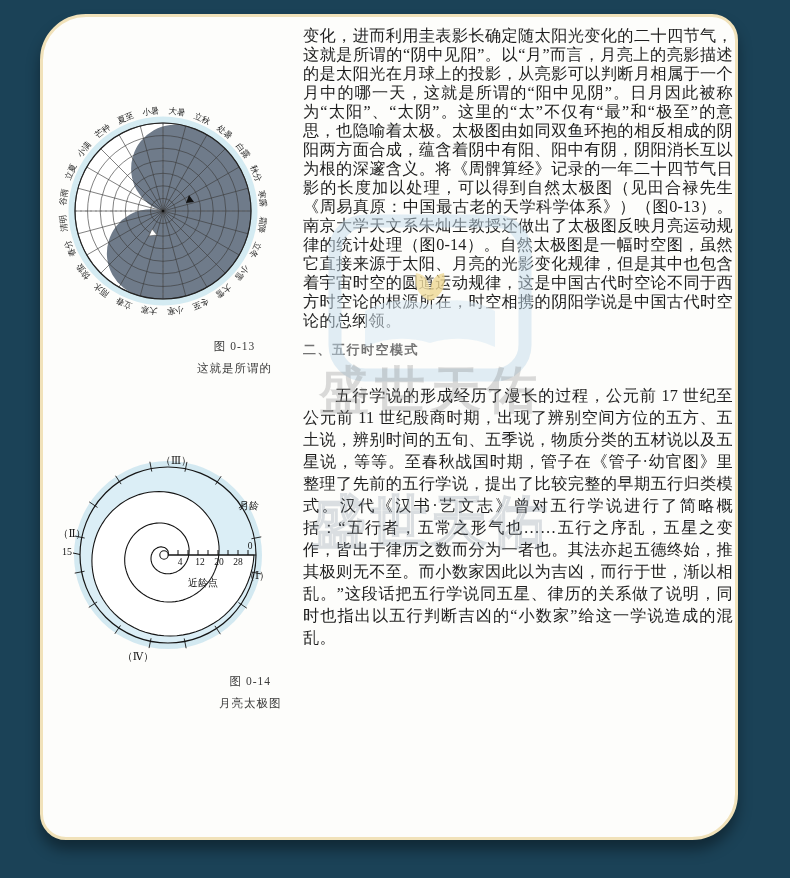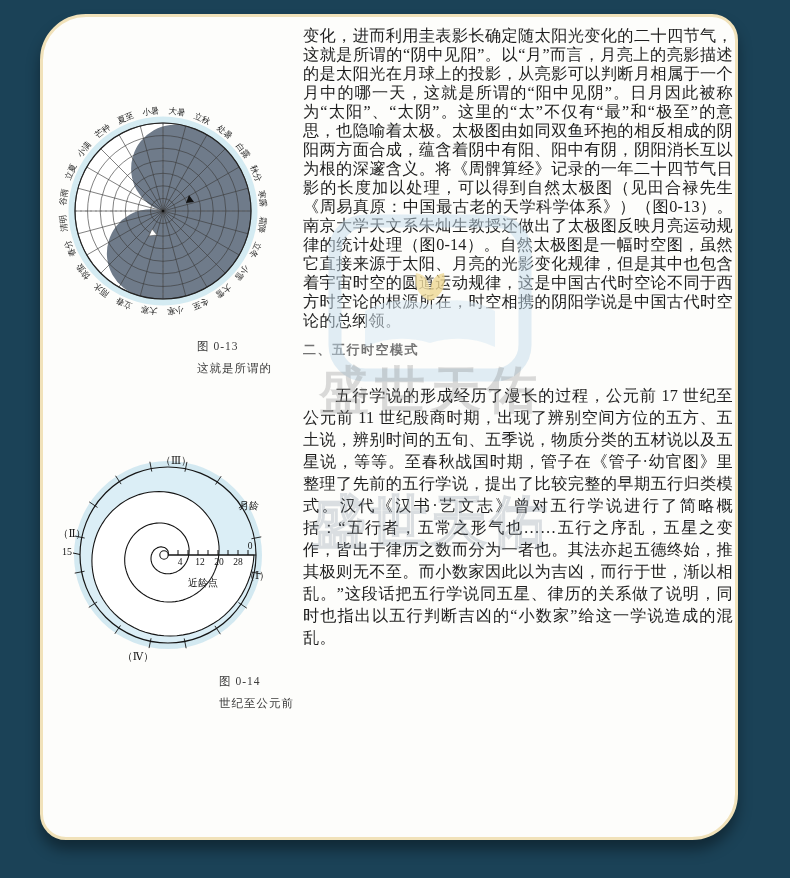--- a/index.html
+++ b/index.html
@@ -13,20 +13,21 @@
     background:#fdfdfb;border:3px solid #f1e2ba;
     border-radius:46px 26px 46px 26px;
     box-shadow:0 10px 14px rgba(0,0,0,.38);
   }
   
   .fig1{position:absolute;left:8px;top:76px;}
   .fig2{position:absolute;left:2px;top:428px;}
   .caption{
     position:absolute;font-size:11.5px;line-height:22px;color:#3a3a3a;
     letter-spacing:1px;
+    text-align:center;
   }
   .cap1{left:154px;top:318px;}
   .cap2{left:176px;top:653px;}
   
   .text-col{
     position:absolute;left:260px;top:10px;width:430px;color:#1e1e1e;
   }
   .text-col p{
     margin:0;font-size:16.2px;line-height:19px;text-align:justify;
     letter-spacing:.2px;
@@ -173,21 +174,21 @@
       <text x="22" y="106" text-anchor="middle" dominant-baseline="central" font-size="10" fill="#141414">15</text>
       <text x="204" y="60" text-anchor="middle" dominant-baseline="central" font-size="10" fill="#141414">月龄</text>
       <text x="158" y="137" text-anchor="middle" dominant-baseline="central" font-size="10" fill="#141414">近龄点</text>
       <text x="131" y="15" text-anchor="middle" dominant-baseline="central" font-size="10.5" fill="#141414">（Ⅲ）</text>
       <text x="27" y="88" text-anchor="middle" dominant-baseline="central" font-size="10.5" fill="#141414">（Ⅱ）</text>
       <text x="212" y="130" text-anchor="middle" dominant-baseline="central" font-size="10.5" fill="#141414">（Ⅰ）</text>
       <text x="93" y="211" text-anchor="middle" dominant-baseline="central" font-size="10.5" fill="#141414">（Ⅳ）</text>
     </svg>
   <div class="caption cap2">
     <div>图 0-14</div>
-    <div>世纪至公元前</div>
+    <div>月亮太极图</div>
   </div>
 
   <div class="text-col">
     <p class="p1">变化，进而利用圭表影长确定随太阳光变化的二十四节气，这就是所谓的“阴中见阳”。以“月”而言，月亮上的亮影描述的是太阳光在月球上的投影，从亮影可以判断月相属于一个月中的哪一天，这就是所谓的“阳中见阴”。日月因此被称为“太阳”、“太阴”。这里的“太”不仅有“最”和“极至”的意思，也隐喻着太极。太极图由如同双鱼环抱的相反相成的阴阳两方面合成，蕴含着阴中有阳、阳中有阴，阴阳消长互以为根的深邃含义。将《周髀算经》记录的一年二十四节气日影的长度加以处理，可以得到自然太极图（见田合禄先生《周易真原：中国最古老的天学科学体系》）（图0-13）。南京大学天文系朱灿生教授还做出了太极图反映月亮运动规律的统计处理（图0-14）。自然太极图是一幅时空图，虽然它直接来源于太阳、月亮的光影变化规律，但是其中也包含着宇宙时空的圆道运动规律，这是中国古代时空论不同于西方时空论的根源所在，时空相携的阴阳学说是中国古代时空论的总纲领。</p>
     <h3>二、五行时空模式</h3>
     <p class="p2">五行学说的形成经历了漫长的过程，公元前 17 世纪至公元前 11 世纪殷商时期，出现了辨别空间方位的五方、五土说，辨别时间的五旬、五季说，物质分类的五材说以及五星说，等等。至春秋战国时期，管子在《管子·幼官图》里整理了先前的五行学说，提出了比较完整的早期五行归类模式。汉代《汉书·艺文志》曾对五行学说进行了简略概括：“五行者，五常之形气也……五行之序乱，五星之变作，皆出于律历之数而分为一者也。其法亦起五德终始，推其极则无不至。而小数家因此以为吉凶，而行于世，渐以相乱。”这段话把五行学说同五星、律历的关系做了说明，同时也指出以五行判断吉凶的“小数家”给这一学说造成的混乱。</p>
   </div>
 
   <div class="wm">
     <svg class="wm-box" width="210" height="170" viewBox="0 0 210 170">

